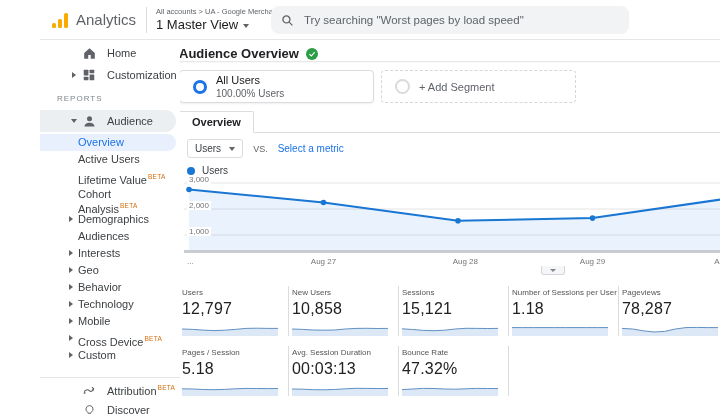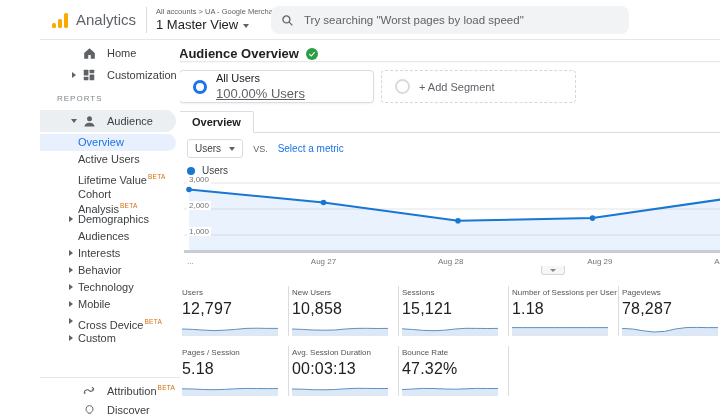--- a/index.html
+++ b/index.html
@@ -59,21 +59,21 @@
                  display:flex; align-items:center; justify-content:center; }
   .title-divider { position:absolute; top:21px; left:0; width:580px; border-bottom:1px solid #e7e8ea; box-shadow:0 1px 1px rgba(0,0,0,.03); }
   .segment-bar { position:absolute; top:30px; left:15px; display:flex; gap:7px; }
   .seg-card { width:195px; height:33px; border:1px solid #dadce0; border-radius:4px; background:#fff;
               display:flex; align-items:center; cursor:pointer; box-shadow:0 1px 2px rgba(60,64,67,.08); }
   .seg-card.dashed { border:1px dashed #d5d7db; box-shadow:none; }
   .ring-blue { width:14px; height:14px; border:3px solid #1a73e8; border-radius:50%; margin-left:13px; }
   .ring-grey { width:15px; height:15px; border:2px solid #d8dadd; border-radius:50%; margin-left:13px; }
   .seg-text { margin-left:9px; line-height:1; }
   .seg-name { font-size:11px; color:#202124; margin-bottom:3px; }
-  .seg-detail { font-size:13px; color:#5f6368;text-decoration:underline; }
+  .seg-detail { font-size:10px; color:#5f6368; }
   .seg-add-lbl { font-size:11px; color:#5f6368; margin-left:9px; }
 
   .tabstrip-line { position:absolute; top:92px; left:0; width:580px; border-bottom:1px solid #dadce0; }
   .tab { position:absolute; top:71px; left:15px; height:22px; padding:0 12px; background:#fff; z-index:2;
          border:1px solid #dadce0; border-bottom:1px solid #fff; border-radius:2px 2px 0 0;
          display:flex; align-items:center; cursor:pointer; }
   .tab-lbl { font-size:11px; font-weight:bold; color:#202124; }
 
   .controls { position:absolute; top:99px; left:23px; display:flex; align-items:center; }
   .dd-btn { height:19px; border:1px solid #dadce0; border-radius:3px; background:#fff; display:flex;
@@ -192,20 +192,26 @@
       <span class="clbl" style="margin-left:2px">Demographics</span>
     </div>
     <div class="child noarr">
       <span class="clbl">Audiences</span>
     </div>
     <div class="child">
       <span class="arr">
           <span class="tr"></span>
         </span>
       <span class="clbl" style="margin-left:2px">Interests</span>
+    </div>
+    <div class="child">
+      <span class="arr">
+          <span class="tr"></span>
+        </span>
+      <span class="clbl" style="margin-left:2px">Geo</span>
     </div>
     <div class="child">
       <span class="arr">
           <span class="tr"></span>
         </span>
       <span class="clbl" style="margin-left:2px">Behavior</span>
     </div>
     <div class="child">
       <span class="arr">
           <span class="tr"></span>
@@ -315,22 +321,22 @@
           <rect x="0" y="74" width="560" height="3" fill="#c9cdd1"></rect>
         </svg>
       <div id="y-ticks">
           <div class="ytick" style="left: 3px; top: -1px;">3,000</div>
           <div class="ytick" style="left: 3px; top: 25px;">2,000</div>
           <div class="ytick" style="left: 3px; top: 51px;">1,000</div>
         </div>
       <div id="x-ticks">
           <div class="xtick" style="left: 3px;">...</div>
           <div class="xtick" style="left: 119.5px; width: 40px; text-align: center;">Aug 27</div>
-          <div class="xtick" style="left: 254px; width: 40px; text-align: left;">Aug 28</div>
-          <div class="xtick" style="left: 388.5px; width: 40px; text-align: right;">Aug 29</div>
+          <div class="xtick" style="left: 254px; width: 40px; text-align: right;">Aug 28</div>
+          <div class="xtick" style="left: 388.5px; width: 40px; text-align: center;">Aug 29</div>
           <div class="xtick" style="left: 523px; width: 40px; text-align: center;">Aug 30</div>
         </div>
       <div class="collapse-btn">
         <span class="td"></span>
       </div>
     </div>
 
     <div class="cards-row r1">
       <div class="mcard">
         <div class="mcard-lbl">Users</div>

